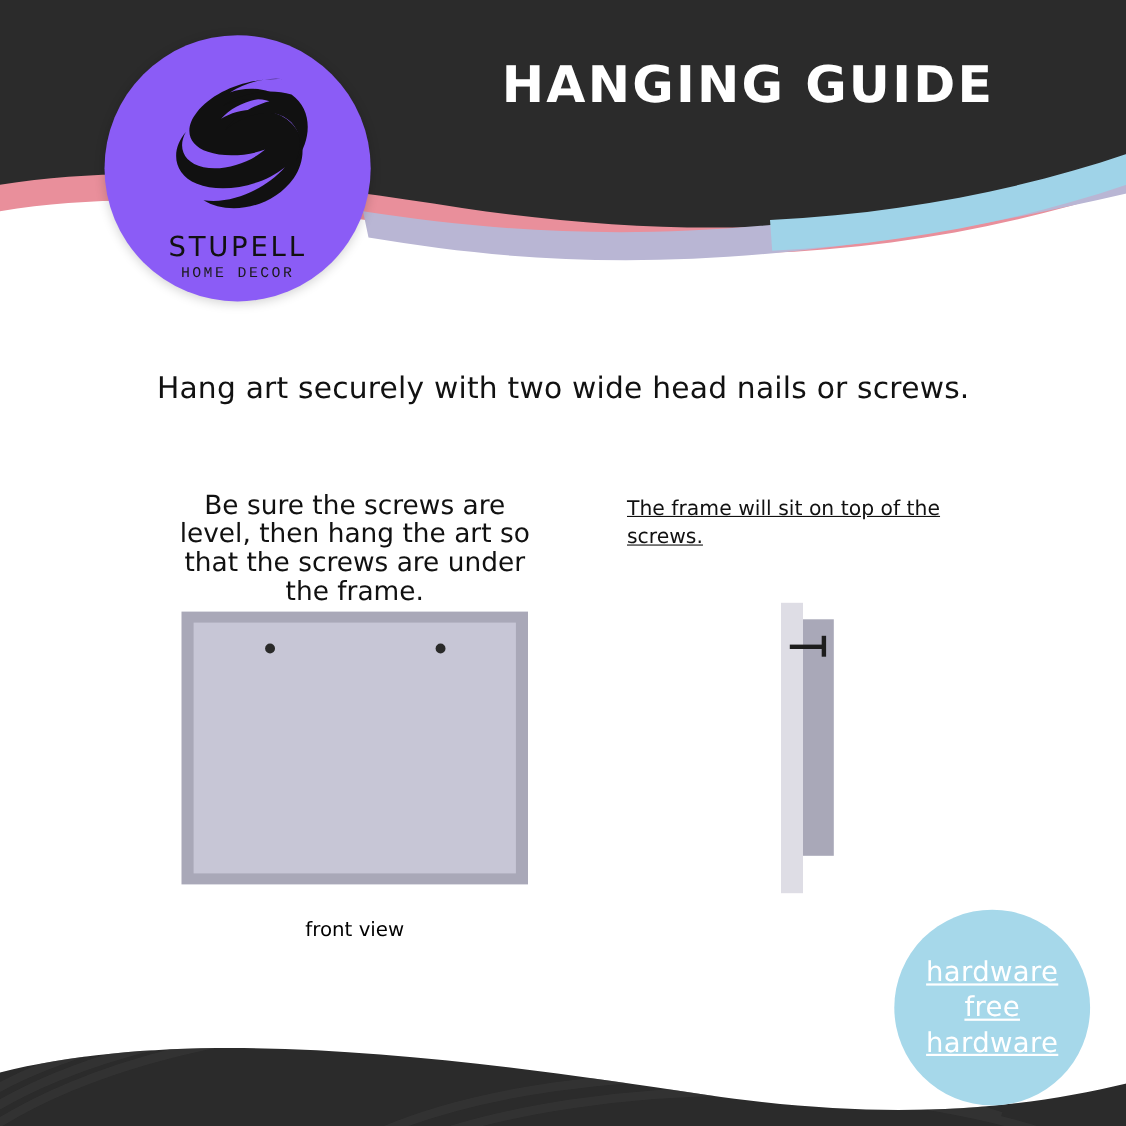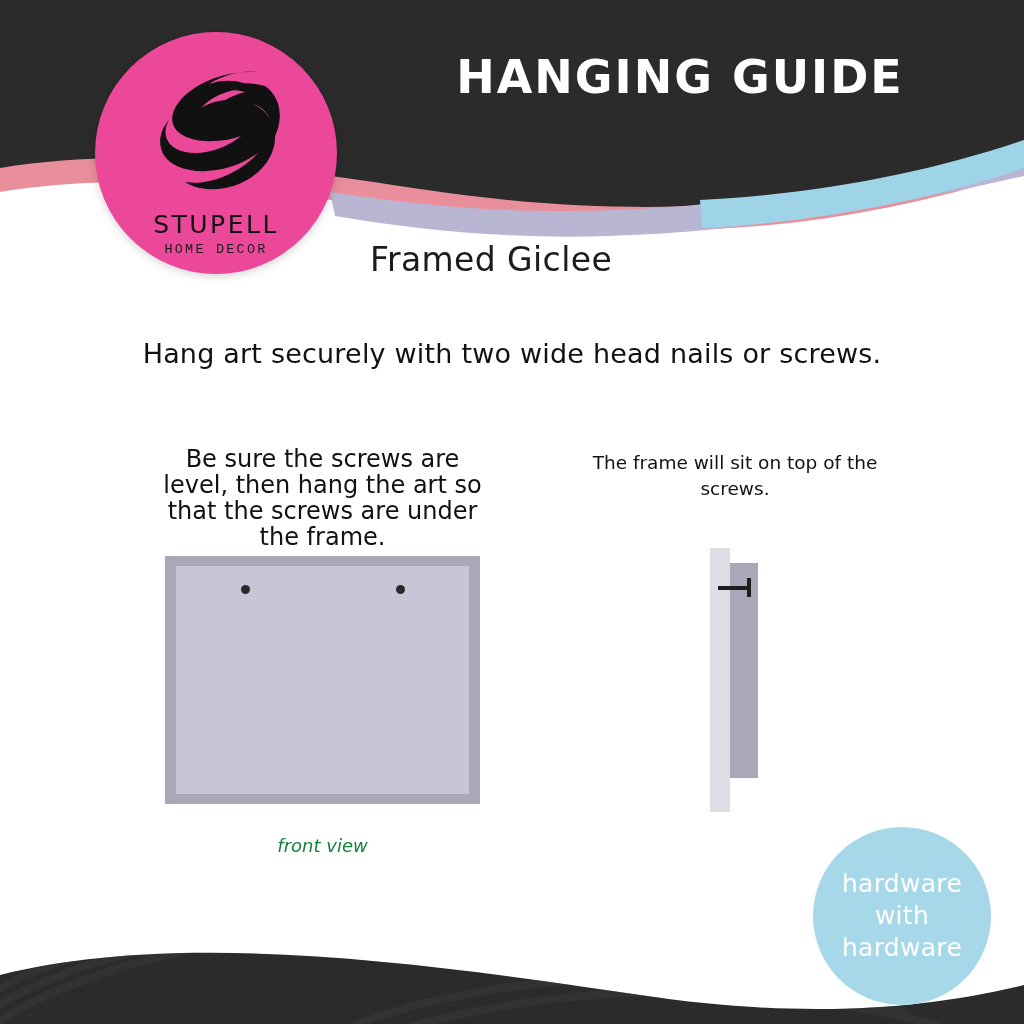--- a/index.html
+++ b/index.html
@@ -13,21 +13,21 @@
   #stage { position:absolute; inset:0; width:1024px; height:876px; }
 
   .bg-svg { position:absolute; left:0; top:0; width:1024px; height:1024px; }
 
   
   .logo-circle {
     position:absolute;
     left:95px; top:32px;
     width:242px; height:242px;
     border-radius:50%;
-    background:#ec4899;
+    background:#8b5cf6;
     box-shadow:0 2px 10px rgba(0,0,0,0.18);
     z-index:6;
   }
   .logo-mark { position:absolute; left:50%; top:34px; transform:translateX(-50%); }
   .logo-name {
     position:absolute; left:0; right:0; top:178px;
     text-align:center;
     font-family:"DejaVu Sans", sans-serif;
     font-size:25px;
     letter-spacing:2.5px;
@@ -81,24 +81,25 @@
     width:345px;
     text-align:center;
     font-size:24px;
     line-height:26px;
     color:#111;
   }
   .panel-right-caption {
     position:absolute;
     left:570px; top:450px;
     width:330px;
-    text-align:center;
+    text-align:left;
     font-size:18.5px;
     line-height:26px;
     color:#111;
+    text-decoration:underline;
   }
 
   
   .frame-front {
     position:absolute;
     left:165px; top:556px;
     width:315px; height:248px;
     background:#a9a8b8;
   }
   .frame-front-inner {
@@ -115,22 +116,21 @@
   }
   .screw-dot.left { left:76px; top:29px; }
   .screw-dot.right { left:231px; top:29px; }
 
   .caption-front {
     position:absolute;
     left:165px; top:835px;
     width:315px;
     text-align:center;
     font-size:18px;
-    color:#15803d;
-    font-style:italic;
+    color:#000000;
   }
 
   
   .side-wall {
     position:absolute;
     left:710px; top:548px;
     width:20px; height:264px;
     background:#dedde5;
   }
   .side-frame {
@@ -172,20 +172,21 @@
     align-items:center;
     justify-content:center;
     z-index:9;
   }
   .badge div {
     color:#ffffff;
     font-size:25px;
     line-height:32px;
     text-align:center;
     letter-spacing:0.3px;
+    text-decoration:underline;
   }
 </style>
 </head>
 <body>
 
 <div id="stage">
 
   <svg class="bg-svg" viewBox="0 0 1024 1024">
     <defs>
       <clipPath id="topclip">
@@ -234,21 +235,20 @@
     <svg class="logo-mark" width="150" height="132" viewBox="0 0 150 132">
       <g fill="#111">
         <path d="M118,6 C86,4 54,16 38,36 C26,51 30,66 48,72 C62,77 84,76 100,70 C86,82 62,90 44,86 C26,82 20,68 28,54 C14,70 16,92 38,101 C60,110 96,104 118,86 C100,106 70,120 44,116 C66,130 106,124 126,96 C140,76 136,48 112,38 C96,31 74,33 60,42 C72,28 96,20 116,24 C104,14 84,12 68,18 C84,8 102,4 118,6 Z"></path>
         <path d="M124,20 C104,14 78,18 62,30 C74,24 92,22 104,26 C88,30 72,40 64,52 C78,40 98,34 112,38 C130,44 136,62 128,80 C142,62 144,34 124,20 Z"></path>
       </g>
     </svg>
     <div class="logo-name">STUPELL</div>
     <div class="logo-sub">HOME DECOR</div>
   </div>
 
-  <div class="subtitle">Framed Giclee</div>
 
   <div class="instruction">Hang art securely with two wide head nails or screws.</div>
 
   <div class="panel-left-caption">Be sure the screws are level, then hang the art so that the screws are under the frame.</div>
 
   <div class="frame-front">
     <div class="frame-front-inner"></div>
     <div class="screw-dot left"></div>
     <div class="screw-dot right"></div>
   </div>
@@ -256,17 +256,17 @@
 
   <div class="panel-right-caption">The frame will sit on top of the screws.</div>
 
   <div class="side-wall"></div>
   <div class="side-frame"></div>
   <div class="side-screw"></div>
   <div class="side-screw-head"></div>
 
   <div class="badge">
     <div>hardware</div>
-    <div>with</div>
+    <div>free</div>
     <div>hardware</div>
   </div>
 
 </div>
 
 </body></html>

